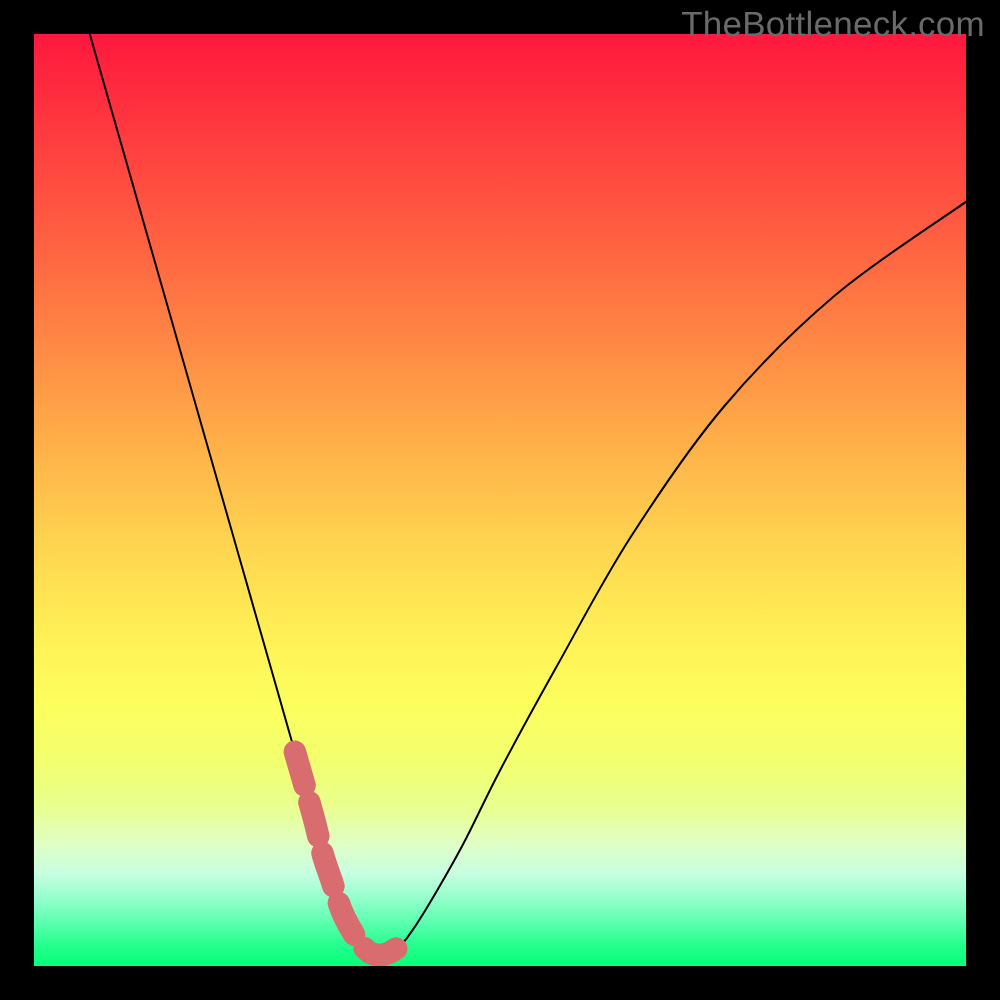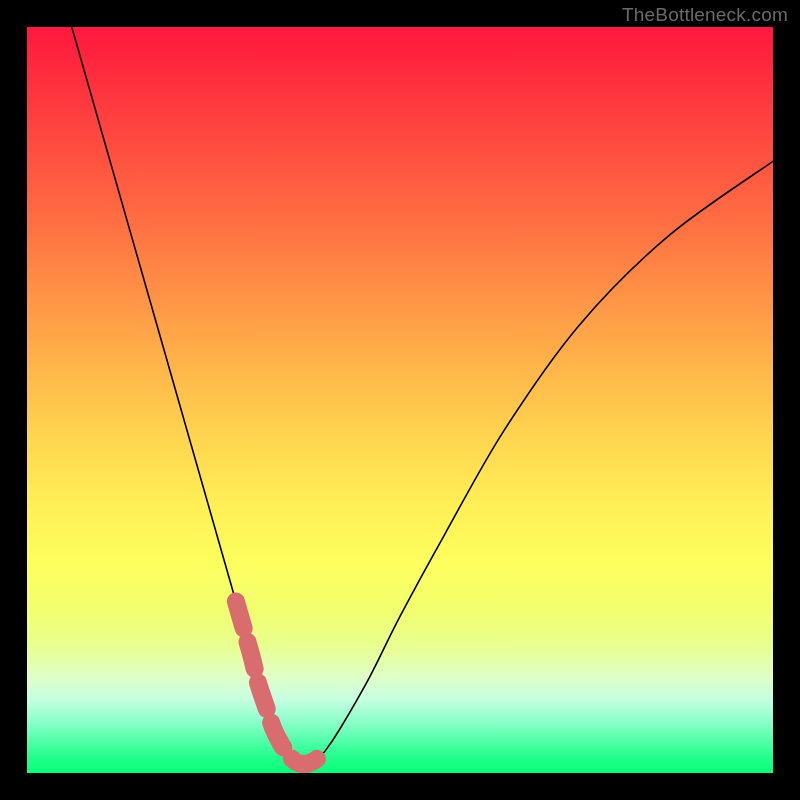--- a/index.html
+++ b/index.html
@@ -49,21 +49,21 @@
       #4cffa6 96%,
       #20ff8a 98%,
       #0aff7a 100%
     );
   }
   .watermark {
     position: absolute;
     top: 4px;
     right: 12px;
     color: #6a6a6a;
-    font-size: 19px;
+    font-size: 28px;
     font-weight: 500;
     letter-spacing: 0.2px;
     z-index: 10;
   }
   svg.curve {
     position: absolute;
     inset: 0;
     width: 746px;
     height: 746px;
   }

